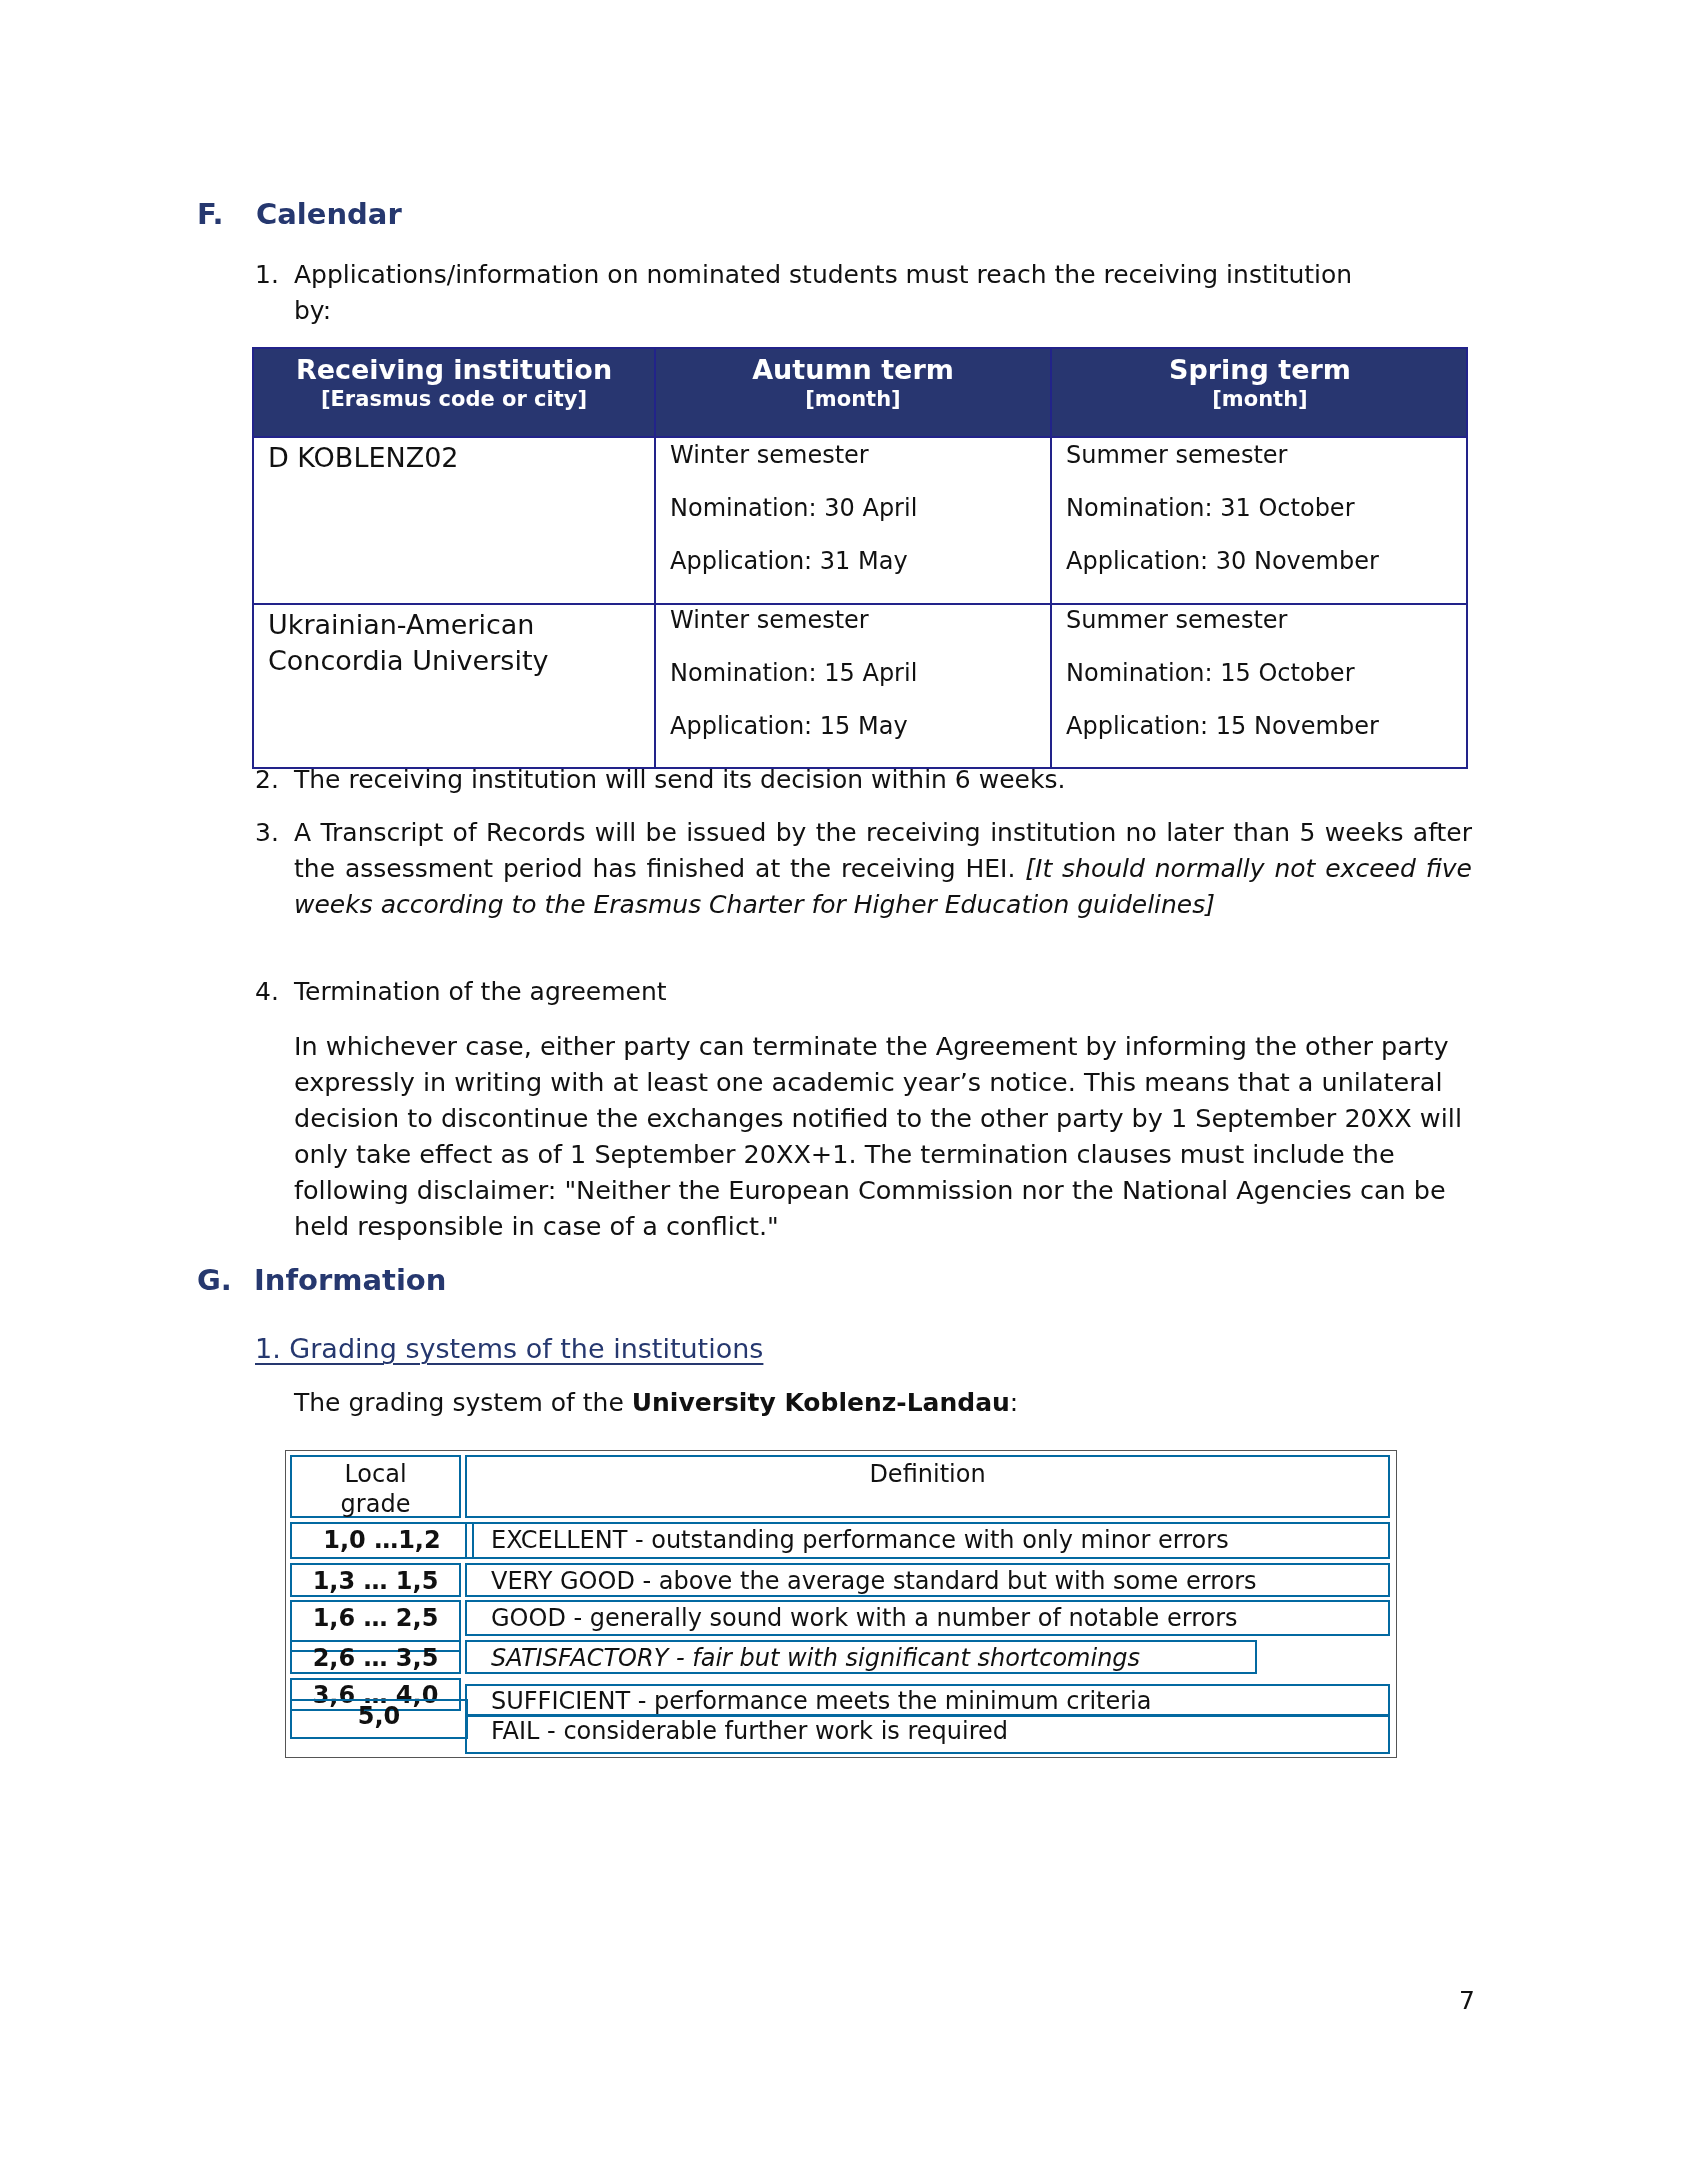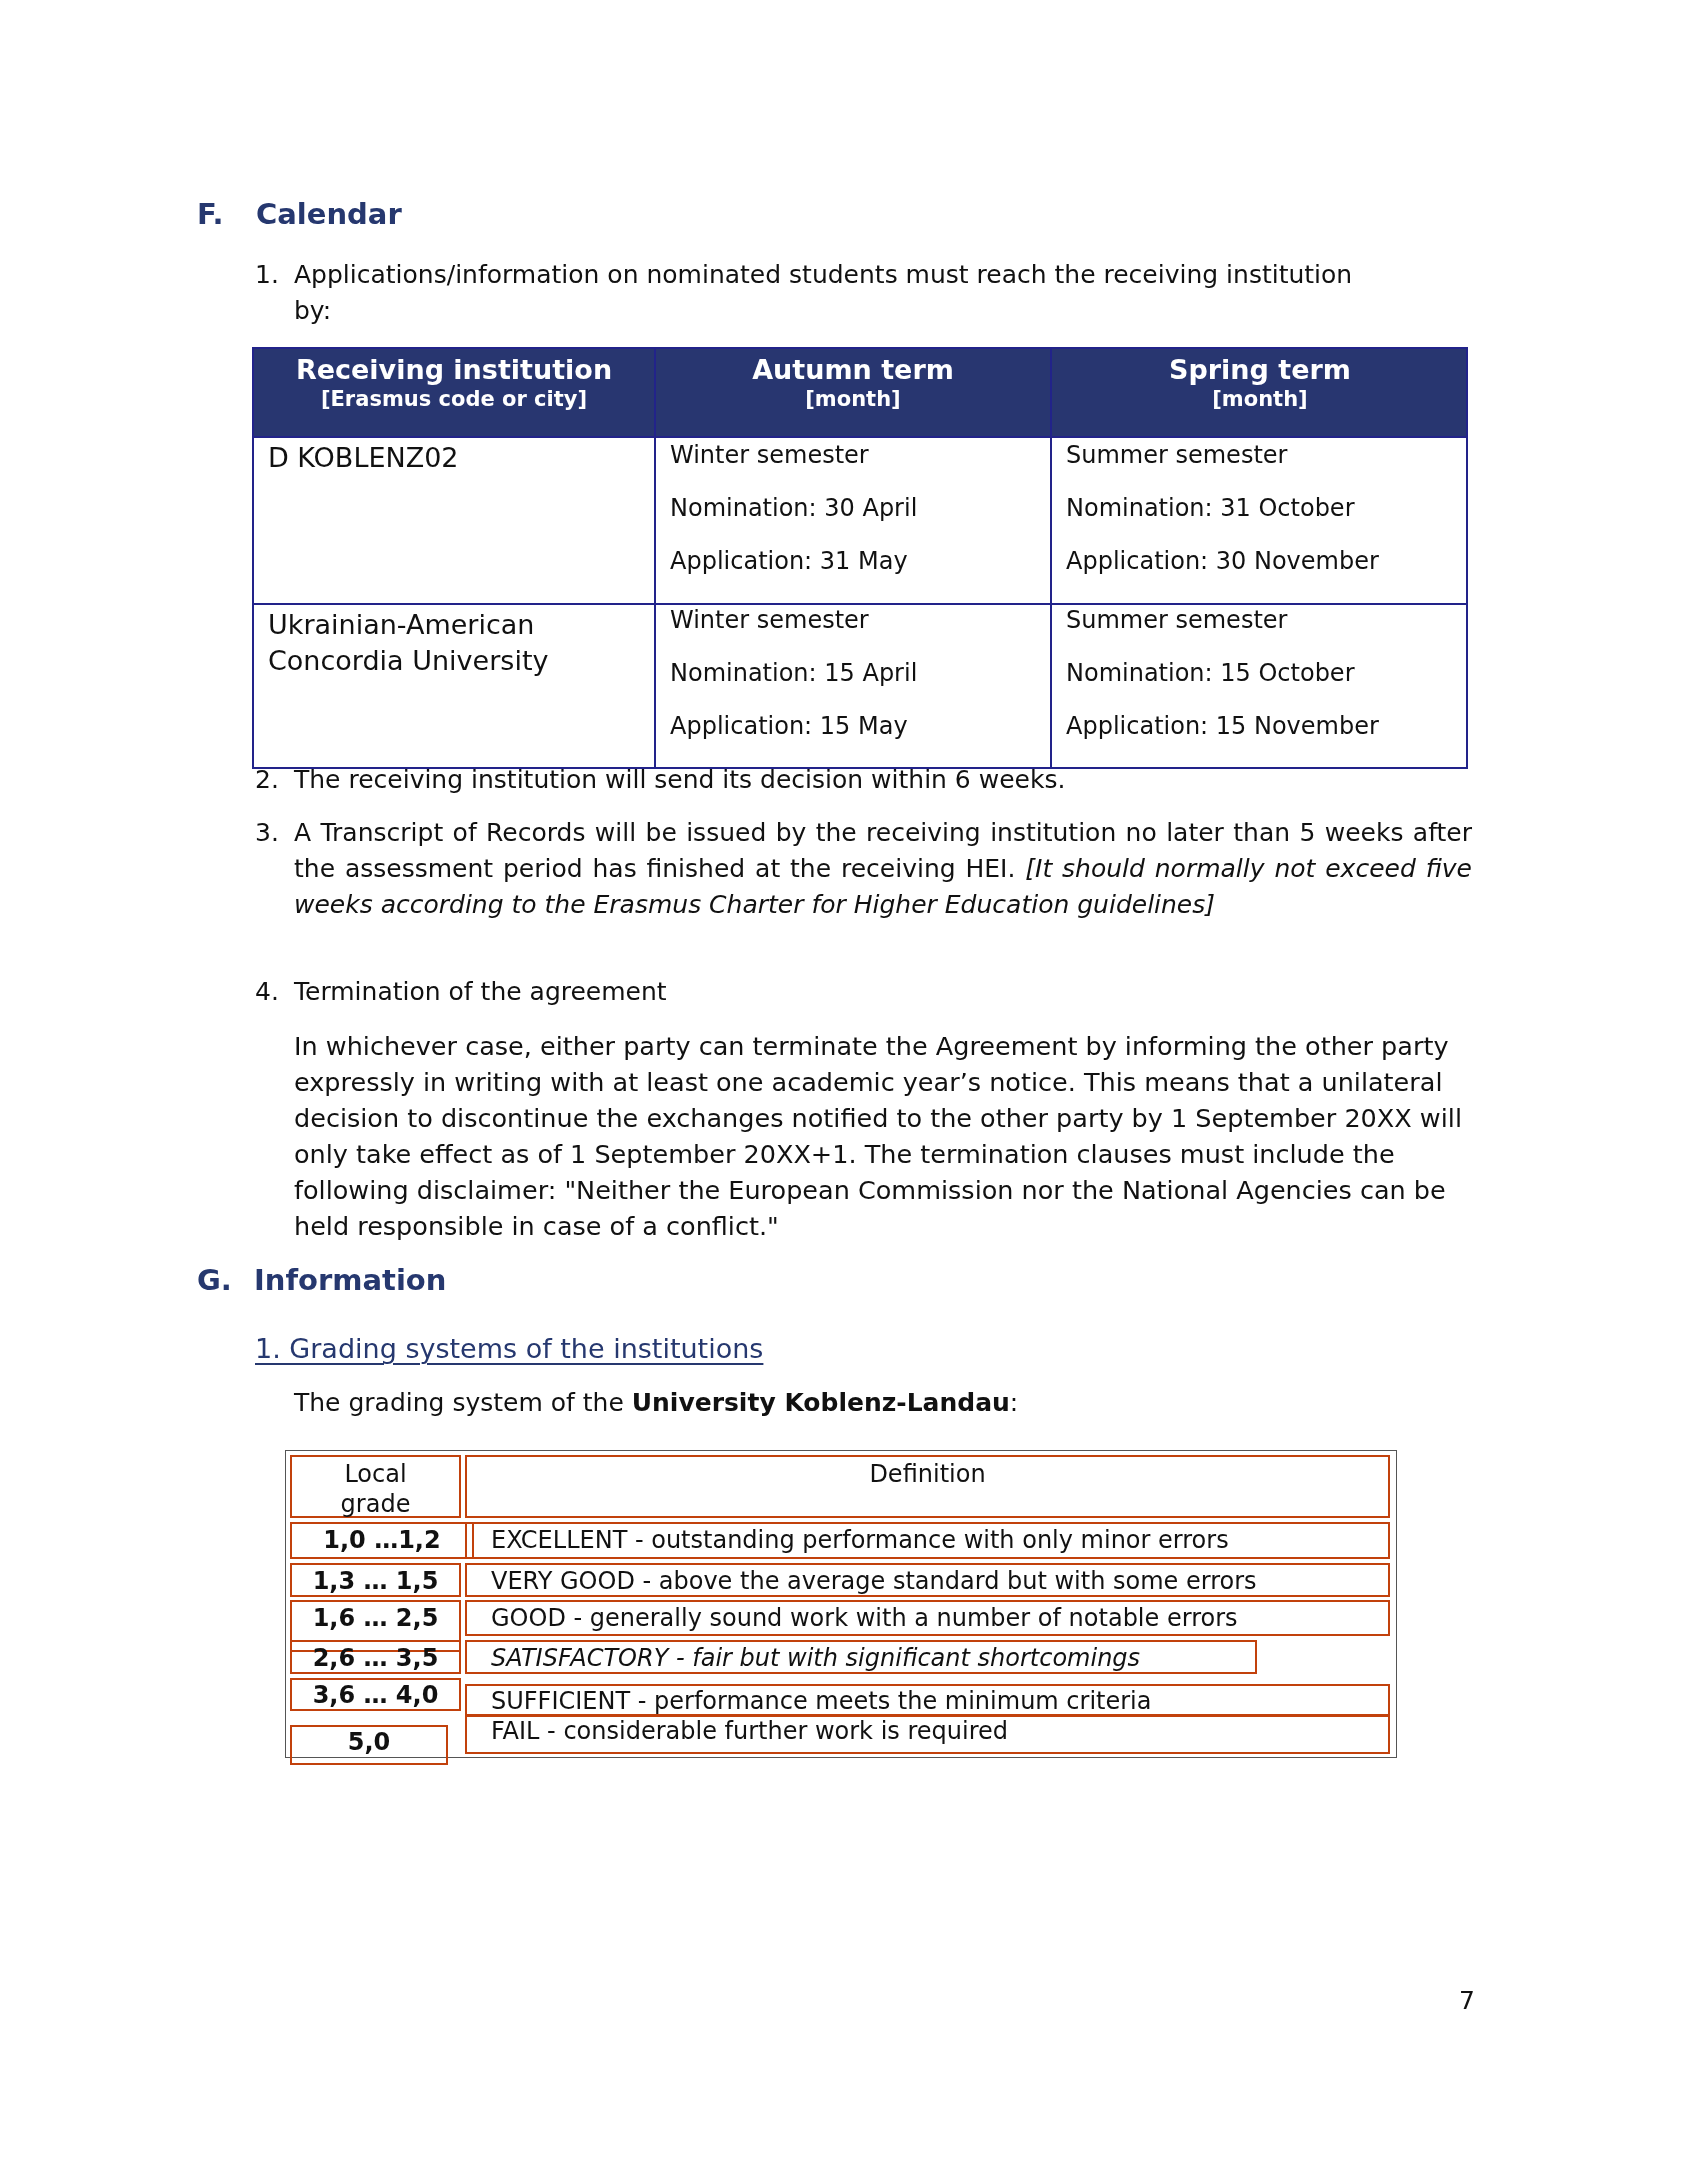--- a/index.html
+++ b/index.html
@@ -21,21 +21,21 @@
   .cal .inst { font-size: 27px; line-height: 36px; }
   .cal .line { display: block; height: 53px; line-height: 26px; white-space: nowrap; }
   
   .para { position: absolute; left: 294px; width: 1178px; font-size: 25px; line-height: 36px; }
   .justify { text-align: justify; text-align-last: left; }
   .it { font-style: italic; }
   .sub { color: #26386f; font-weight: normal; font-size: 27px; text-decoration: underline; text-decoration-thickness: 2px; text-underline-offset: 5px; white-space: nowrap; }
   
   .gt { position: absolute; left: 285px; top: 1450px; width: 1112px; height: 308px;
         border: 1.5px solid #555; box-sizing: border-box; }
-  .gcell { position: absolute; border: 2px solid #c2410c; box-sizing: border-box; font-size: 24px; }
+  .gcell { position: absolute; border: 2px solid #0369a1; box-sizing: border-box; font-size: 24px; }
   .gcell.grade { text-align: center; font-weight: bold; }
   .gcell.def { padding-left: 24px; }
   .pagenum { position: absolute; left: 1459px; top: 1986px; font-size: 25px; }
 </style>
 </head>
 <body>
 
 <div class="abs h1" style="left:197px; top:197px;">
   <span>F.</span>
   <span style="position:absolute; left:59px;">Calendar</span>
@@ -137,18 +137,18 @@
 
   <div class="gcell grade" style="left:4px; top:149px; width:171px; height:52px; line-height:32px;">1,6 … 2,5</div>
   <div class="gcell def" style="left:179px; top:149px; width:925px; height:36px; line-height:32px;">GOOD - generally sound work with a number of notable errors</div>
 
   <div class="gcell grade" style="left:4px; top:189px; width:171px; height:34px; line-height:32px;">2,6 … 3,5</div>
   <div class="gcell def" style="left:179px; top:189px; width:792px; height:34px; line-height:32px;font-style:italic;">SATISFACTORY - fair but with significant shortcomings</div>
 
   <div class="gcell grade" style="left:4px; top:227px; width:171px; height:33px; line-height:31px;">3,6 … 4,0</div>
   <div class="gcell def" style="left:179px; top:227px; width:925px; height:33px; line-height:31px;margin-top:6px;">SUFFICIENT - performance meets the minimum criteria</div>
 
-  <div class="gcell grade" style="left:4px; top:274px; width:158px; height:40px; line-height:30px;">5,0</div>
+  <div class="gcell grade" style="left:4px; top:248px; width:178px; height:40px; line-height:30px;">5,0</div>
   <div class="gcell def" style="left:179px; top:263px; width:925px; height:40px; line-height:30px;">FAIL - considerable further work is required</div>
 </div>
 
 <div class="pagenum">7</div>
 
 
 </body></html>

